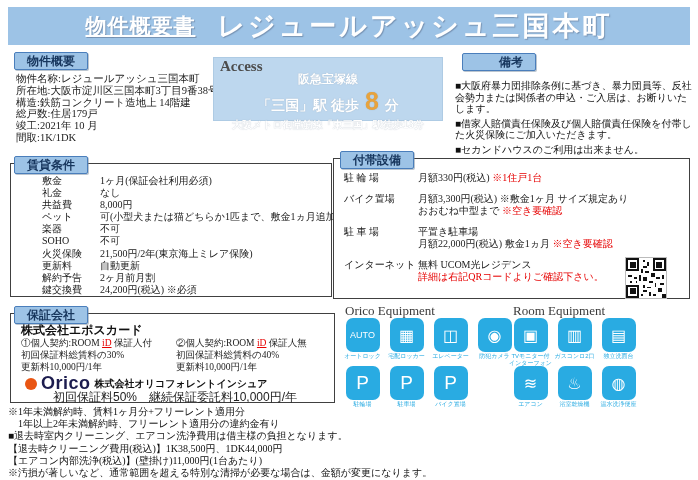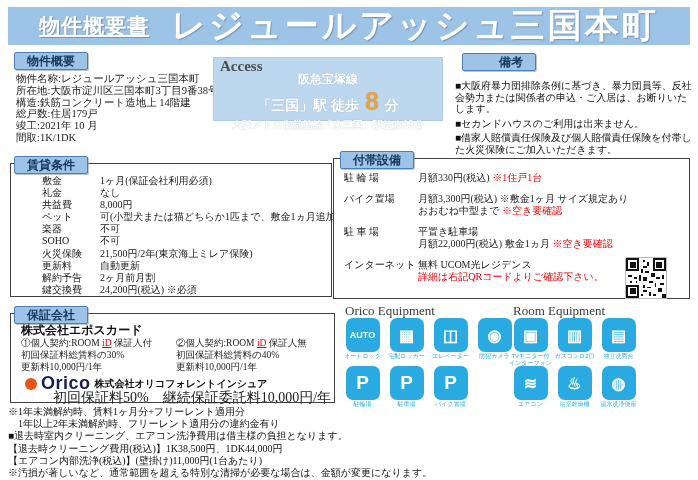--- a/index.html
+++ b/index.html
@@ -4,21 +4,21 @@
 <style>
   * { box-sizing: border-box; margin: 0; padding: 0; }
   html,body { width: 698px; height: 480px; background: #fff; }
   body { position: relative; font-family: "Liberation Sans", sans-serif; color:#1a1a1a; overflow: hidden; }
 
   
   .titlebar { position:absolute; left:8px; top:7px; width:682px; height:38px;
     background:#9DC3E6; display:flex; align-items:center; justify-content:center; gap:22px; }
   .doc-type { font-size:21px; font-weight:bold; color:#fff; text-decoration:underline;
     text-shadow:1px 1px 1px rgba(90,110,140,.55); letter-spacing:1px; }
-  .prop-name { font-size:34px; font-weight:bold; color:#fff; letter-spacing:3px;
+  .prop-name { font-size:27px; font-weight:bold; color:#fff; letter-spacing:3px;
     text-shadow:1px 1px 1px rgba(90,110,140,.55); }
 
   
   .sec-label { position:absolute; z-index:3; background:#9DC3E6; border:1px solid #4a7ebb;
     border-radius:2px; color:#17365D; font-weight:bold; font-size:12px; line-height:16px;
     padding:0 12px; box-shadow:1px 1px 0 rgba(120,140,160,.5); white-space:nowrap; }
 
   
   .overview-lines { position:absolute; left:16px; top:73px; width:210px;
     font-family:"Liberation Serif", serif; font-size:10.5px; line-height:11.8px; color:#222; white-space:nowrap; }
@@ -59,29 +59,29 @@
 
   .guar-box { left:10px; top:313px; width:325px; height:90px; }
   .guar-company1 { position:absolute; left:10px; top:8px; font-size:12px; font-weight:bold; color:#111; }
   .plans { position:absolute; left:10px; top:23px; display:flex; gap:24px;
     font-family:"Liberation Serif",serif; font-size:9.5px; line-height:12px; color:#222; white-space:nowrap; }
   .plan-id { color:#E60000; text-decoration:underline; }
   .orico-row { position:absolute; left:14px; top:59px; display:flex; align-items:center; gap:4px; white-space:nowrap; }
   .orico-dot { width:12px; height:12px; border-radius:50%; background:#E95513; flex:none; }
   .orico-word { font-size:18px; font-weight:bold; color:#1c1c4e; letter-spacing:.5px; }
   .orico-name { font-size:10px; font-weight:bold; color:#111; }
-  .orico-detail { position:absolute; left:42px; top:75px; font-family:Liberation Serif, serif;
-    font-size:14px; color:#222; white-space:nowrap;text-align:center; }
+  .orico-detail { position:absolute; left:42px; top:75px; font-family:Liberation Sans, sans-serif;
+    font-size:12px; color:#222; white-space:nowrap;text-align:center; }
 
   
   .equip-title { position:absolute; font-family:"Liberation Serif",serif; font-size:13px; color:#3a3a3a; }
   .tile-row { position:absolute; display:flex; gap:9px; }
   .tile-cell { width:35px; display:flex; flex-direction:column; align-items:center; }
   .tile { width:34px; height:34px; background:#29ABE2; border-radius:7px; color:#fff;
-    display:flex; align-items:center; justify-content:center; font-size:16px; font-weight:bold; }
+    display:flex; align-items:center; justify-content:center; font-size:16px; font-weight:normal; }
   .tile.small-txt { font-size:9px; letter-spacing:0; }
   .tile.pmark { font-size:19px; }
   .tile-label { margin-top:1px; font-size:6px; line-height:6.5px; color:#29ABE2; text-align:center; white-space:nowrap; }
 
   
   .footnotes { position:absolute; left:8px; top:406px; font-family:"Liberation Serif",serif;
     font-size:10px; line-height:12.2px; color:#111; white-space:nowrap; }
 </style>
 </head>
 <body>
@@ -108,22 +108,22 @@
     <span>「三国」駅 徒歩</span>
     <span class="access-min">8</span>
     <span>分</span>
   </div>
   <div class="access-l3">大阪メトロ御堂筋線「東三国」駅徒歩13分</div>
 </div>
 
 <div class="sec-label" style="left:462px; top:53px;padding-left:36px;">備考</div>
 <div class="remarks-text">
   <p>■大阪府暴力団排除条例に基づき、暴力団員等、反社会勢力または関係者の申込・ご入居は、お断りいたします。</p>
+  <p>■借家人賠償責任保険及び個人賠償責任保険を付帯した火災保険にご加入いただきます。</p>
   <p>■セカンドハウスのご利用は出来ません。</p>
-  <p>■借家人賠償責任保険及び個人賠償責任保険を付帯した火災保険にご加入いただきます。</p>
 </div>
 
 <div class="sec-label" style="left:14px; top:156px;">賃貸条件</div>
 <div class="box rental-box">
   <div class="rental-rows">
     <div class="rrow">
         <span class="k">敷金</span>
         <span>1ヶ月(保証会社利用必須)</span>
       </div>
     <div class="rrow">

